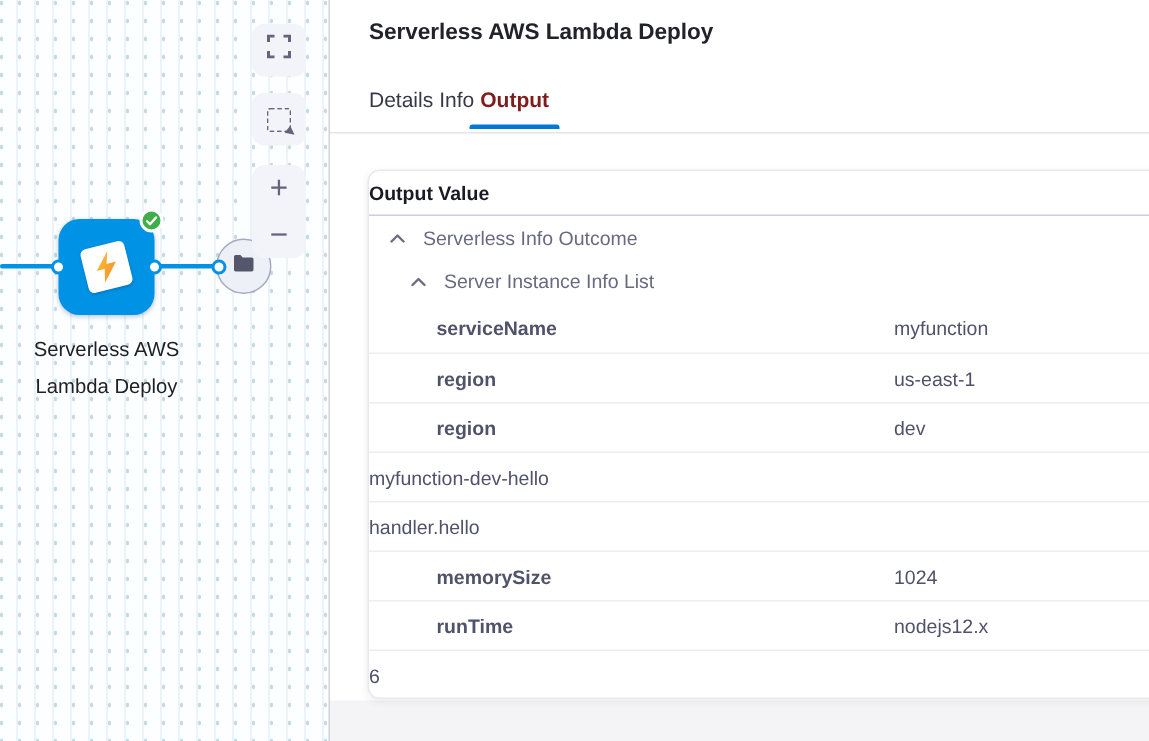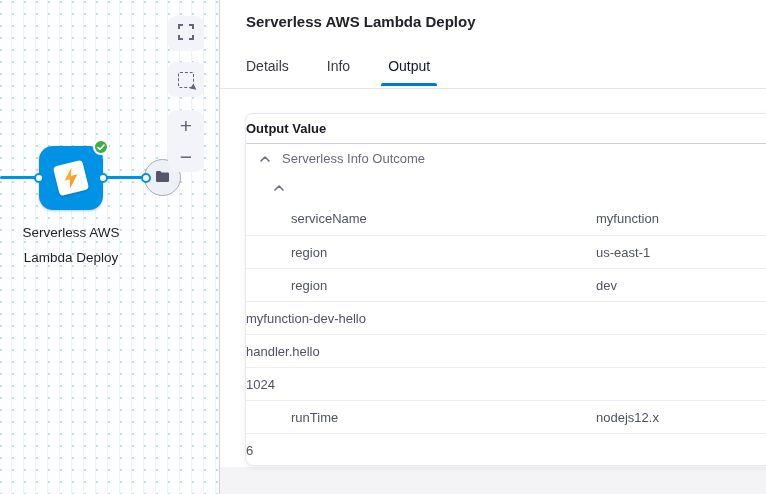--- a/index.html
+++ b/index.html
@@ -54,45 +54,45 @@
     border-radius:50%; background:#3fae49; border:2px solid #fff; z-index:5;
     display:flex; align-items:center; justify-content:center; }
   .node-label { position:absolute; left:1px; top:220px; width:140px; text-align:center;
     font-size:13.5px; line-height:25px; color:#1f2025; z-index:2; }
 
   
   .panel { position:absolute; left:220px; top:0; width:546px; height:494px;
     background:#fff; overflow:hidden; }
   .panel-title { position:absolute; left:26px; top:13px; font-size:15px;
     font-weight:700; color:#22222a; }
-  .tabs { position:absolute; left:26px; top:58px; display:flex; gap:38px; }
+  .tabs { position:absolute; left:26px; top:58px; display:flex; gap:4px; }
   .tab { font-size:14px; color:#383946; cursor:pointer; position:relative;
     padding-bottom:10px; }
-  .tab.active { font-weight:400; color:#0f172a; }
+  .tab.active { font-weight:700; color:#7f1d1d; }
   .tab.active::after { content:""; position:absolute; left:-7px; right:-7px;
     bottom:-2px; height:3px; background:#0278d5; border-radius:2px 2px 0 0; }
   .tabs-divider { position:absolute; left:0; right:0; top:88px; height:1px; background:#e4e4e9; }
   .footer-strip { position:absolute; left:0; right:0; top:467px; bottom:0; background:#f4f4f6; }
 
   .card { position:absolute; left:25px; top:113px; width:530px; height:353px;
     background:#fff; border:1px solid #e9e9ef; border-radius:8px 0 0 8px;
     box-shadow:0 2px 5px rgba(96,97,112,.10); overflow:hidden; }
   .thead { display:flex; height:30px; align-items:center;
     border-bottom:1px solid #ccced9; font-size:13px; font-weight:700; color:#1a1a24; }
   .col-name { padding-left:10px; width:350px; flex:none; }
   .col-value { flex:1; }
   .grow { display:flex; align-items:center; height:29px; font-size:13px;
     color:#686a80; cursor:pointer; }
   .grow .chev { display:flex; align-items:center; justify-content:center;
     width:10px; margin-right:12px; }
   .grow.lvl1 { padding-left:14px; }
   .grow.lvl2 { padding-left:28px; }
   .row { display:flex; align-items:center; height:33px; font-size:13px; color:#50526a; }
   .row + .row { border-top:1px solid #ededf2; }
-  .row .name  { padding-left:45px; width:350px; flex:none; }
+  .row .name  { padding-left:45px; width:350px; flex:none;font-weight:bold; }
   .row .value { flex:1; }
 </style>
 </head>
 <body>
 
 <div class="app">
 
   <div class="canvas">
 
     <div class="tool-btn expand">
@@ -181,20 +181,21 @@
         </span>
         <span>Serverless Info Outcome</span>
       </div>
 
       <div class="grow lvl2">
         <span class="chev">
           <svg width="10" height="6" viewBox="0 0 10 6">
               <polyline points="1,5 5,1 9,5" fill="none" stroke="#6b6d85" stroke-width="1.6" stroke-linecap="round" stroke-linejoin="round"></polyline>
             </svg>
         </span>
+        <span>Server Instance Info List</span>
       </div>
 
       <div id="rows-container">
   <div class="row">
     <div class="name">serviceName</div>
     <div class="value">myfunction</div>
   </div>
 
   <div class="row">
     <div class="name">region</div>
@@ -208,20 +209,21 @@
 
   <div class="row">
     <div class="value">myfunction-dev-hello</div>
   </div>
 
   <div class="row">
     <div class="value">handler.hello</div>
   </div>
 
   <div class="row">
+    <div class="name">memorySize</div>
     <div class="value">1024</div>
   </div>
 
   <div class="row">
     <div class="name">runTime</div>
     <div class="value">nodejs12.x</div>
   </div>
 
   <div class="row">
     <div class="value">6</div>

